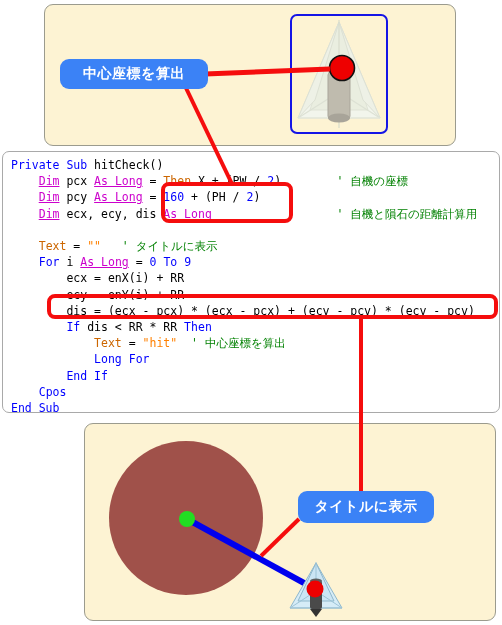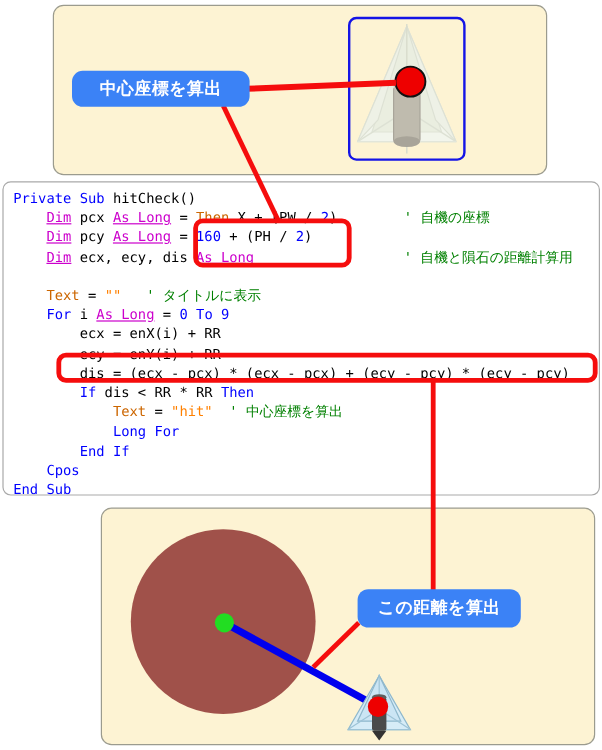--- a/index.html
+++ b/index.html
@@ -187,13 +187,13 @@
   <line x1="361" y1="318" x2="361" y2="492" stroke="#f50d0d" stroke-width="4"></line>
 
   <line x1="299" y1="519" x2="261" y2="556" stroke="#f50d0d" stroke-width="4"></line>
 </svg>
 
 <div class="hl-box" id="hl-coords"></div>
 <div class="hl-box" id="hl-dist"></div>
 
 <div class="callout" id="callout-center">中心座標を算出</div>
 
-<div class="callout" id="callout-distance">この距離を算出</div>
+<div class="callout" id="callout-distance">タイトルに表示</div>
 
 </body></html>

